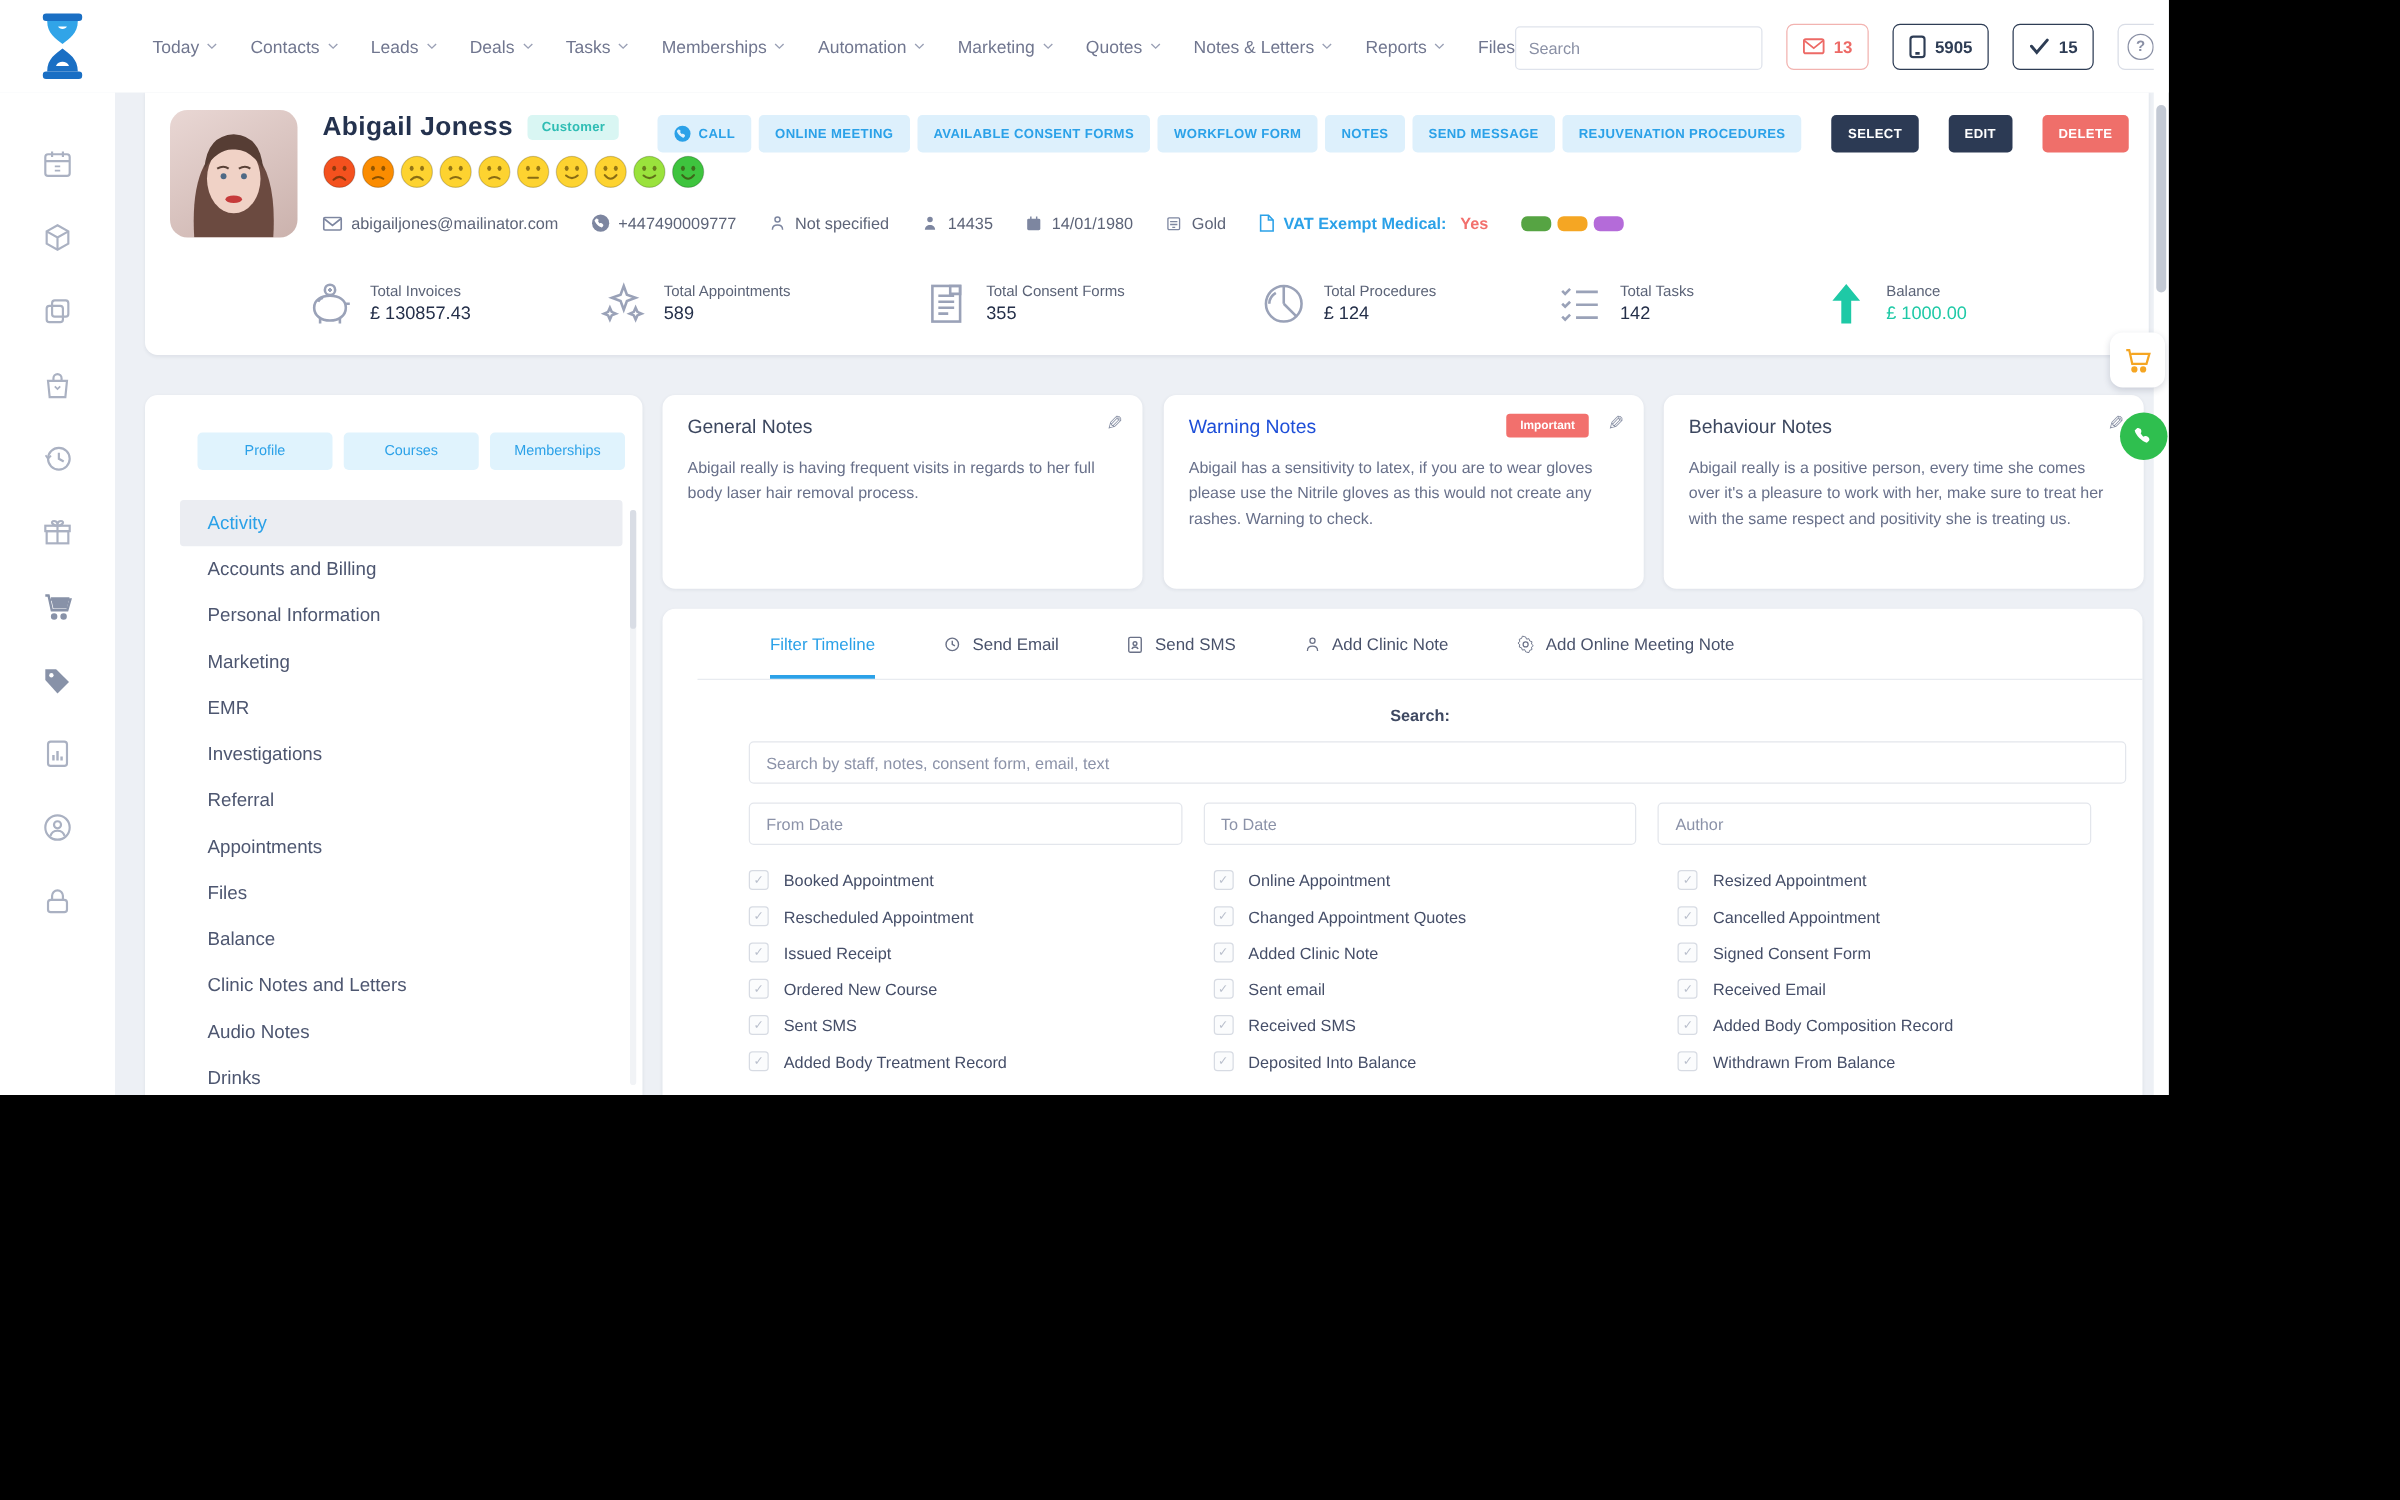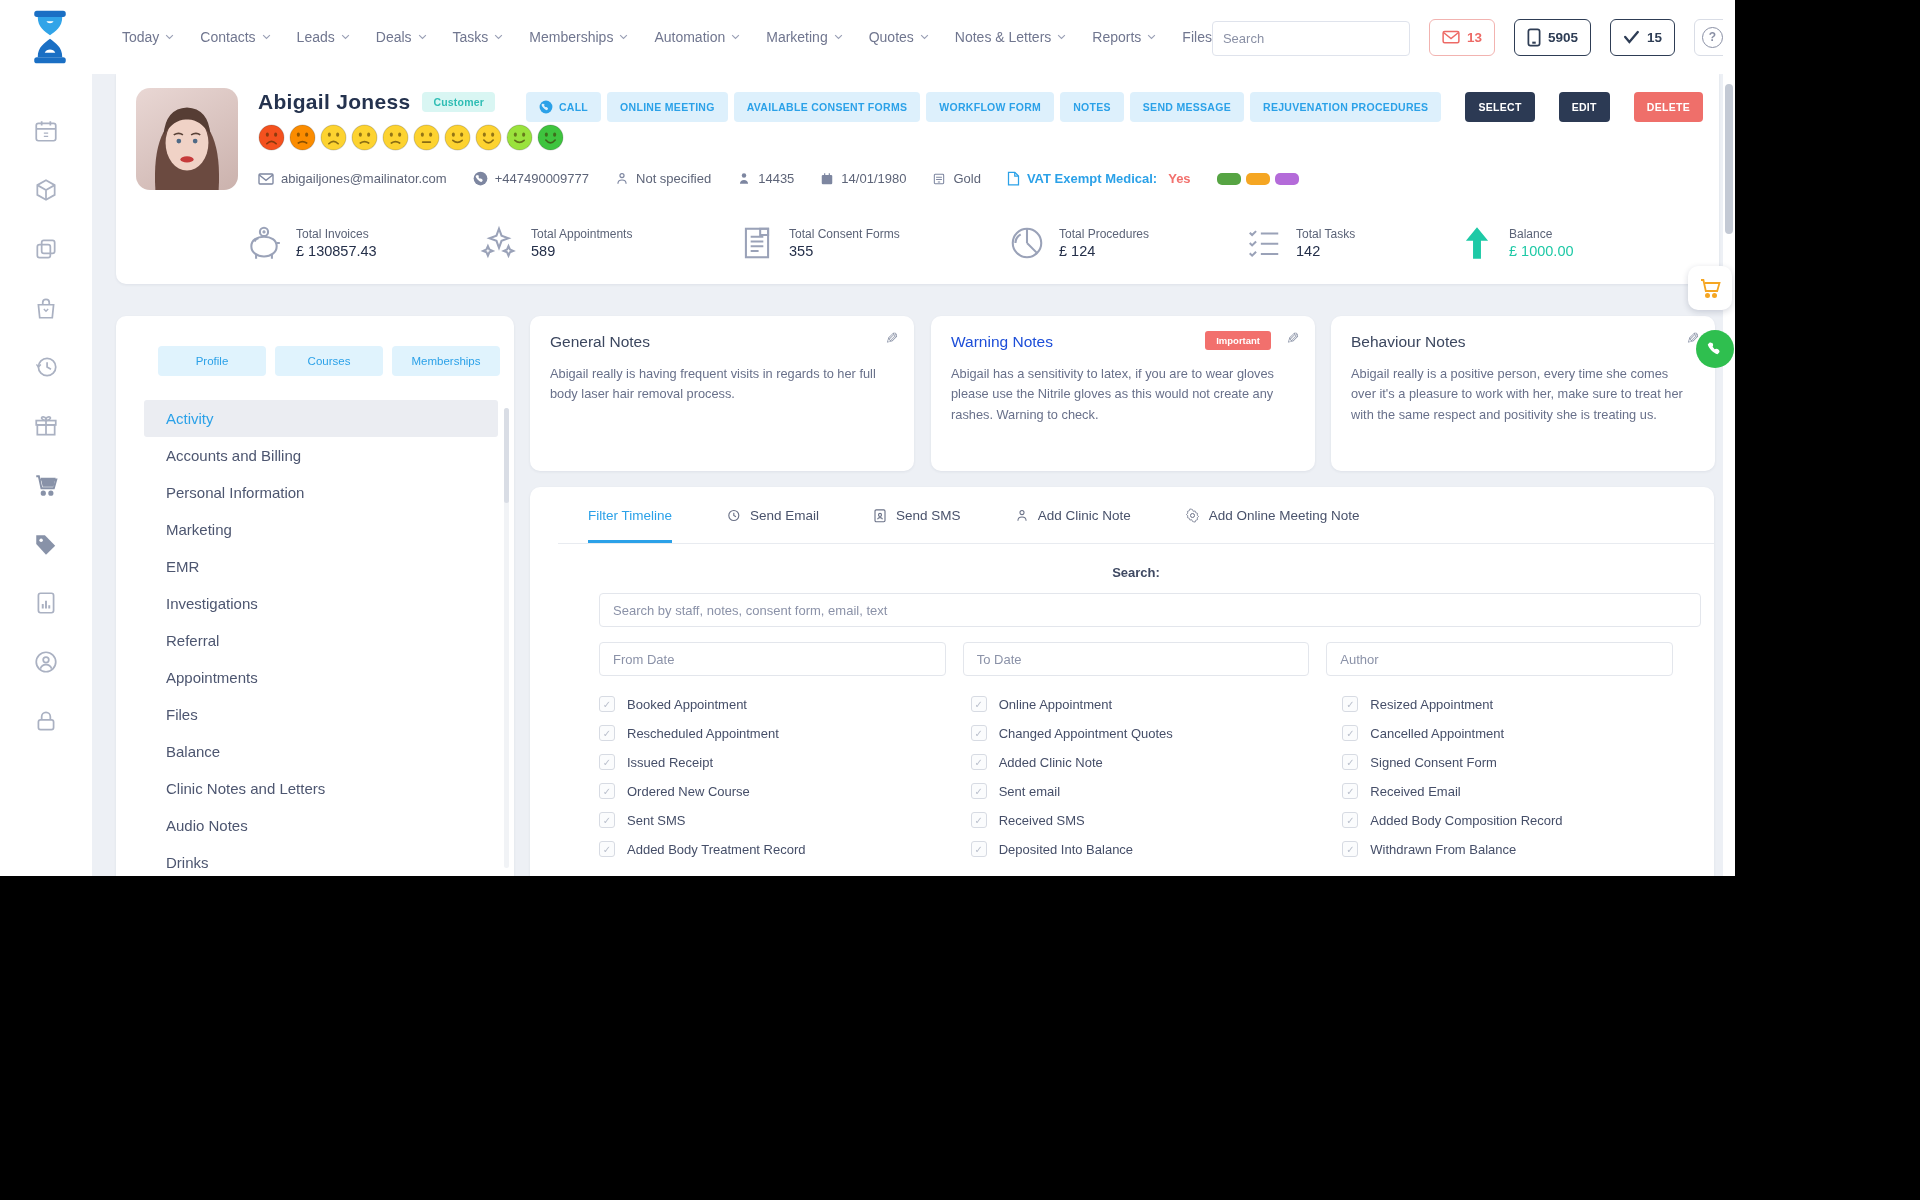--- a/index.html
+++ b/index.html
@@ -74,21 +74,21 @@
   .pencil { position:absolute; right:16px; top:13px; color:#8a92a6; font-size:16px; font-family:"DejaVu Sans",sans-serif; cursor:pointer; transform:scaleX(-1); }
   .pencil::after { content:"\270E"; }
   .badge-important { position:absolute; right:44px; top:15px; background:#f2706d; color:#fff; font-size:9.5px; font-weight:bold; padding:4px 11px; border-radius:3px; }
   .note-body { margin-top:13px; font-size:12.8px; color:#68708a; line-height:1.6; padding-right:4px; }
 
   
   .timeline-card { left:530px; top:487px; width:1184px; height:420px; border-radius:10px 10px 0 0; }
   .tabs { height:57px; border-bottom:1px solid #e8ebf0; display:flex; align-items:stretch; padding-left:30px; gap:54px; }
   .tab { display:flex; align-items:center; gap:9px; font-size:13.5px; color:#49526b; cursor:pointer; }
   .tab .tic { color:#6a7187; display:flex; }
-  .tab.active { color:#2ba1e8; box-shadow:inset 0 -3px 0 #2ba1e8; }
+  .tab.active { color:#2ba1e8; box-shadow:inset 0 -3px 0 #2ba1e8;margin-left:28px; }
   .search-label { text-align:center; margin-top:21px; font-size:13px; color:#3f4962; font-weight:600; }
   .ti { border:1px solid #e3e6ec; border-radius:4px; height:34px; font-size:13px; color:#555; padding:0 13px; font-family:inherit; outline:none; background:#fff; }
   .ti::placeholder { color:#8b92a8; }
   .big-search { display:block; margin:13px 41px 0; width:1102px; }
   .filter-inputs { display:flex; gap:17px; margin:15px 41px 0; }
   .filter-inputs .ti { width:356px; }
   .filters { display:flex; margin:20px 0 0 41px; }
   .fcol { width:374px; display:flex; flex-direction:column; gap:13px; }
   .fitem { display:flex; align-items:center; gap:12px; font-size:13px; color:#454e68; cursor:pointer; }
   .cbox { width:16px; height:16px; border-radius:3px; border:1.5px solid #d7dbe3; background:#fbfcfd; color:#b9bfcc; font-size:10px; display:flex; align-items:center; justify-content:center; }

